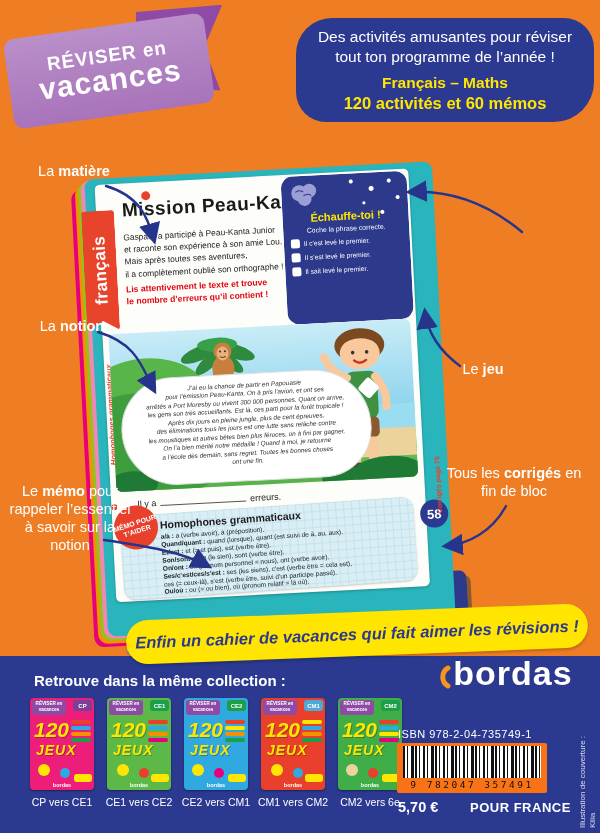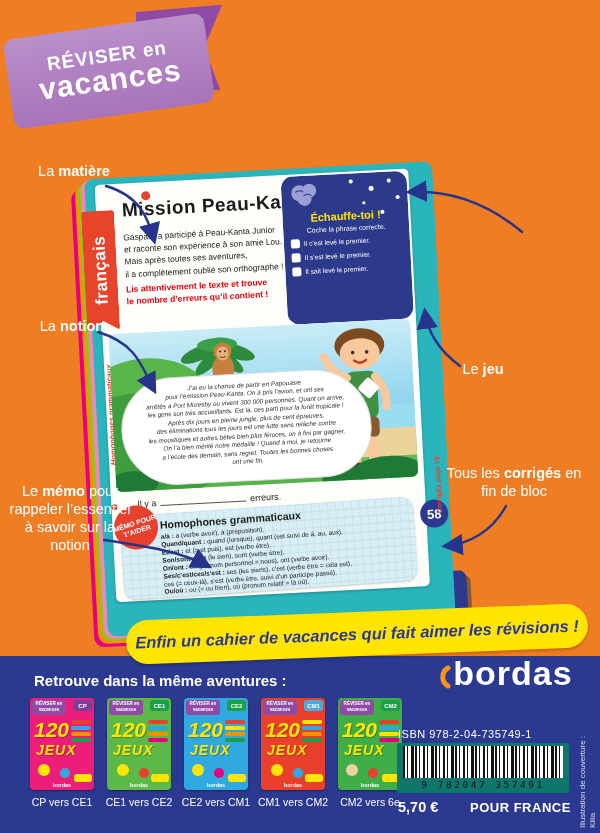--- a/index.html
+++ b/index.html
@@ -122,41 +122,47 @@
   .mini .mbrand{position:absolute;left:0;right:0;bottom:2px;text-align:center;color:#fff;font-size:5.5px;font-weight:bold;}
   .mini .sticker{position:absolute;right:2px;bottom:8px;width:18px;height:8px;background:#ffe600;border-radius:3px;}
   .mini .kid{position:absolute;border-radius:50%;}
   .mlabel{position:absolute;top:140px;width:78px;text-align:center;color:#fff;font-size:10.5px;}
 
   .brand-block{position:absolute;left:420px;top:0px;width:170px;text-align:center;}
   .brand-logo{display:flex;align-items:flex-end;justify-content:center;gap:2px;margin-top:0px;}
   .brand-logo .txt{color:#fff;font-size:34px;font-weight:bold;letter-spacing:1px;line-height:1;}
   .website{color:#fff;font-size:11.5px;font-weight:bold;margin-top:2px;}
   .isbn{position:absolute;left:398px;top:72px;color:#fff;font-size:11px;letter-spacing:.5px;}
-  .barcode{position:absolute;left:397px;top:87px;width:172px;height:50px;background:#0f766e;border-radius:2px;padding:3px 6px 0;box-sizing:border-box;}
+  .barcode{position:absolute;left:397px;top:87px;width:150px;height:50px;background:#f97316;border-radius:2px;padding:3px 6px 0;box-sizing:border-box;}
   .bars{height:32px;background:repeating-linear-gradient(90deg,#111 0 2px,#fff 2px 4px,#111 4px 5px,#fff 5px 8px,#111 8px 11px,#fff 11px 12px,#111 12px 14px,#fff 14px 16px,#111 16px 17px,#fff 17px 20px);}
   .barcode .num{color:#111;font-size:9.5px;letter-spacing:2.5px;text-align:center;margin-top:1px;font-family:"DejaVu Sans Mono",monospace;}
   .price{position:absolute;left:398px;top:143px;color:#fff;font-size:14.5px;font-weight:bold;}
   .price-label{position:absolute;left:470px;top:144px;color:#fff;font-size:13px;font-weight:bold;letter-spacing:.5px;}
   .credit{position:absolute;right:3px;top:22px;height:150px;display:flex;gap:1px;}
   .credit span{writing-mode:vertical-rl;transform:rotate(180deg);color:#d9dcee;font-size:8px;}
 </style>
 </head>
 <body>
 
 <div class="stage">
 
   <div class="logo">
     <div class="logo-back"></div>
     <div class="logo-front">
       <div class="logo-l1">RÉVISER en</div>
       <div class="logo-l2">vacances</div>
     </div>
   </div>
 
+  <div class="promo">
+    <div class="w">Des activités amusantes pour réviser</div>
+    <div class="w">tout ton programme de l’année !</div>
+    <div class="y" style="margin-top:6px">Français – Maths</div>
+    <div class="y2">120 activités et 60 mémos</div>
+  </div>
 
   <div class="wood"></div>
   <div class="nextcard">
     <svg width="34" height="28" viewBox="0 0 34 28" style="position:absolute;left:10px;top:16px">
       <circle cx="11" cy="12" r="8" fill="#9b9fd6"></circle>
         <circle cx="22" cy="10" r="7" fill="#9b9fd6"></circle>
         <circle cx="17" cy="18" r="7" fill="#9b9fd6"></circle>
     </svg>
   </div>
 
@@ -333,21 +339,21 @@
   </div>
   <div class="note" style="left:438px;top:464px;width:152px">
     <span>Tous les </span><span class="b">corrigés</span><span> en fin de bloc</span>
   </div>
 
   <div class="banner">
     <span>Enfin un cahier de vacances qui fait aimer les révisions !</span>
   </div>
 
   <div class="footer">
-    <div class="fhead">Retrouve dans la même aventures :</div>
+    <div class="fhead">Retrouve dans la même collection :</div>
 
     <div class="mini" style="left:30px;background:#ec1e79">
       <div class="mlogo"><span>RÉVISER en</span><br><span>vacances</span></div>
       <div class="mbadge" style="background:#7b3f98">CP</div>
       <div class="m120">120</div>
       <div class="mjeux">JEUX</div>
       <div class="strips">
           <i style="top:22px;background:#e8402d"></i>
           <i style="top:28px;background:#2fa9e0"></i>
           <i style="top:34px;background:#f39200"></i>

